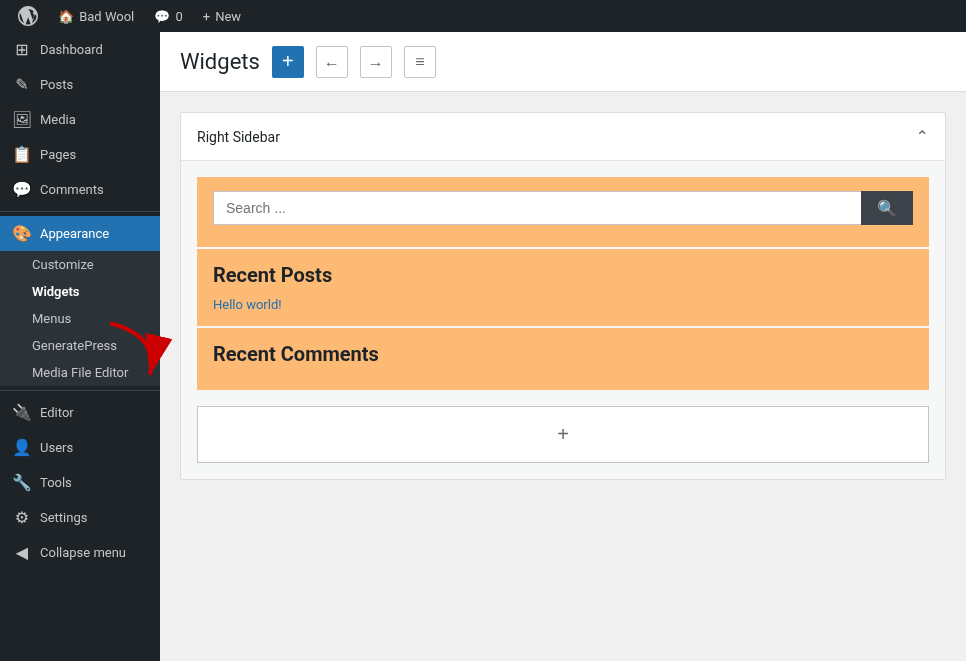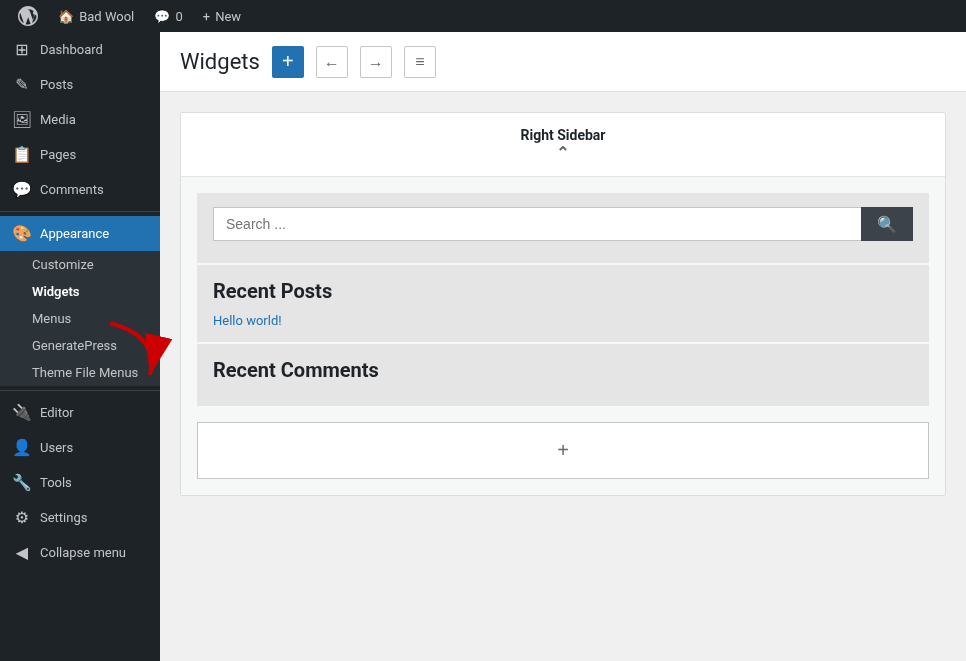--- a/index.html
+++ b/index.html
@@ -138,23 +138,22 @@
       border-radius: 2px;
       margin-bottom: 20px;
     }
     .widget-panel-header {
       display: flex;
       align-items: center;
       justify-content: space-between;
       padding: 14px 16px;
       border-bottom: 1px solid #e5e5e5;
       font-size: 14px;
-      font-weight: 700;
+      font-weight: 400;
       color: #1d2327;
-      flex-direction: column;
     }
     .chevron-up { font-size: 16px; color: #646970; cursor: pointer; }
 
     
     .widget-content { padding: 16px; background: #f6f7f7; }
 
     
     .search-widget {
       display: flex;
       margin-bottom: 8px;
@@ -173,21 +172,21 @@
       background: #3c434a;
       color: #fff;
       border: none;
       padding: 0 16px;
       cursor: pointer;
       font-size: 16px;
     }
 
     
     .widget-section {
-      background: #e5e5e5;
+      background: #fdba74;
       margin-bottom: 2px;
       padding: 14px 16px;
     }
     .widget-section h3 {
       font-size: 20px;
       font-weight: 700;
       color: #1d2327;
       margin-bottom: 10px;
     }
     .widget-link {
@@ -289,21 +288,21 @@
       <div class="submenu-item active">
         <span>Widgets</span>
       </div>
       <div class="submenu-item">
         <span>Menus</span>
       </div>
       <div class="submenu-item">
         <span>GeneratePress</span>
       </div>
       <div class="submenu-item">
-        <span>Theme File Menus</span>
+        <span>Media File Editor</span>
       </div>
     </div>
     <div class="sidebar-divider"></div>
     <div class="sidebar-item">
       <span class="icon">🔌</span>
       <span>Editor</span>
     </div>
     <div class="sidebar-item">
       <span class="icon">👤</span>
       <span>Users</span>

